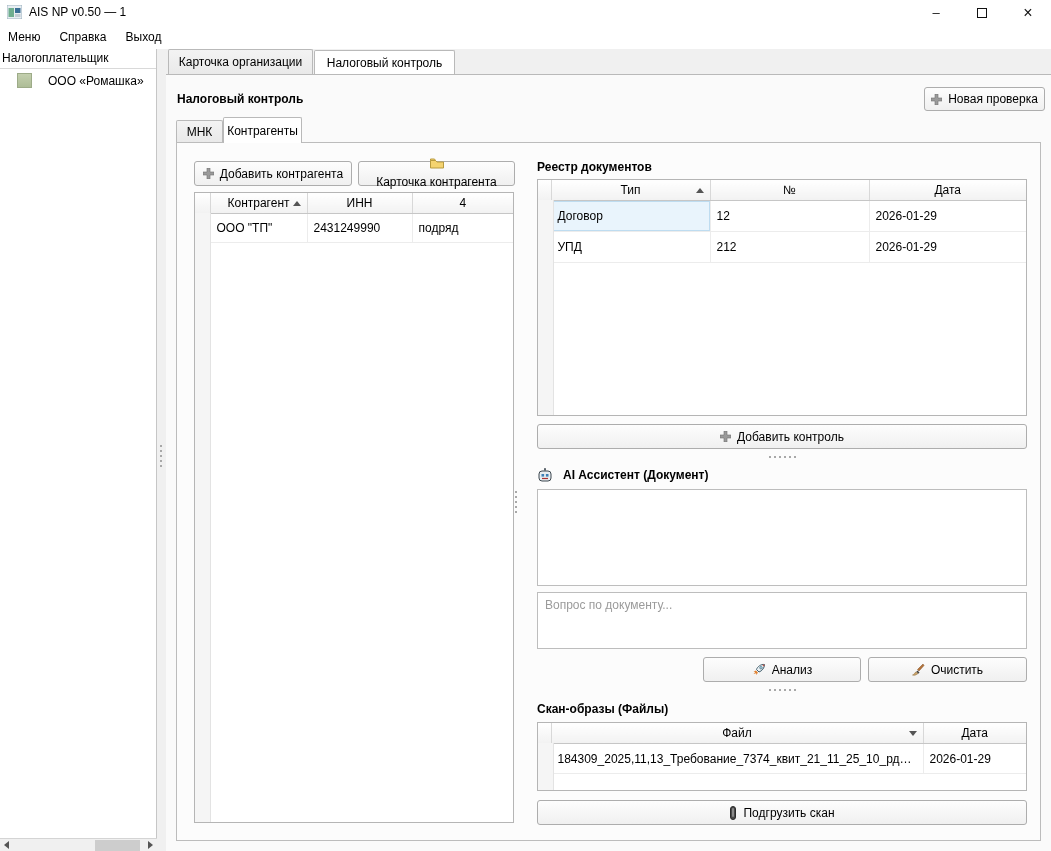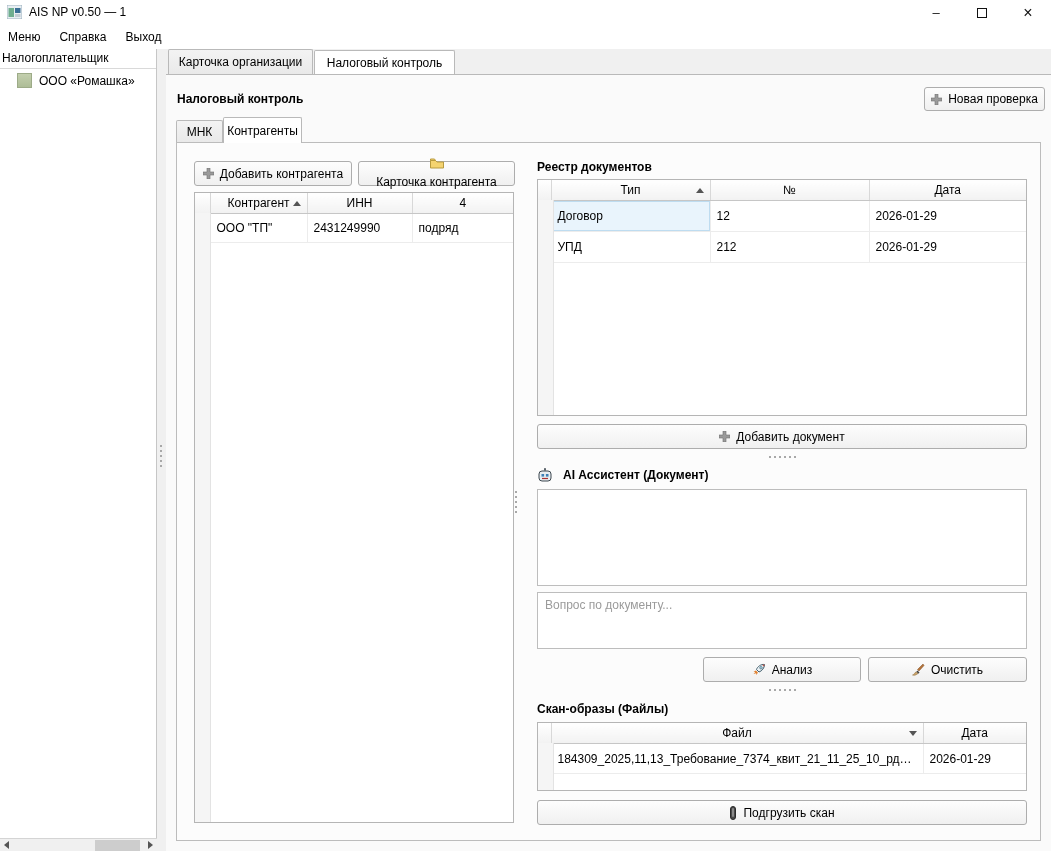--- a/index.html
+++ b/index.html
@@ -12,21 +12,21 @@
   .app-icon{position:absolute;left:7px;top:5px;width:15px;height:14px;}
   .title-text{position:absolute;left:29px;top:5px;font-size:12px;}
   .win-btn{position:absolute;top:0;width:46px;height:25px;display:flex;align-items:center;justify-content:center;font-size:13px;color:#111;}
   .win-min{right:92px;} .win-max{right:46px;} .win-close{right:0;font-size:16px;}
   
   .menubar{position:absolute;left:0;top:25px;width:1051px;height:24px;background:#fff;display:flex;align-items:center;}
   .menu-item{padding:4px 11px 4px 8px;}
   
   .left-panel{position:absolute;left:0;top:49px;width:157px;height:802px;background:#fff;border-right:1px solid #c6c6c6;box-sizing:border-box;}
   .tree-header{height:19px;line-height:19px;padding-left:2px;border-bottom:1px solid #d9d9d9;background:#fff;}
-  .tree-item{display:flex;align-items:center;gap:7px;padding:4px 2px 4px 17px;}
+  .tree-item{display:flex;align-items:center;gap:16px;padding:4px 2px 4px 17px;}
   .tree-icon{width:13px;height:13px;background:linear-gradient(#c3cfae,#aebd97);border:1px solid #9dab88;}
   .h-scrollbar{position:absolute;left:0;bottom:0;width:157px;height:13px;background:#f0f0f0;border-top:1px solid #d4d4d4;box-sizing:border-box;}
   .sb-btn{position:absolute;top:0;width:13px;height:12px;display:flex;align-items:center;justify-content:center;}
   .sb-left{left:0;} .sb-right{right:0;}
   .tri-l{width:0;height:0;border-style:solid;border-width:4px 5px 4px 0;border-color:transparent #555 transparent transparent;}
   .tri-r{width:0;height:0;border-style:solid;border-width:4px 0 4px 5px;border-color:transparent transparent transparent #555;}
   .sb-thumb{position:absolute;left:95px;top:1px;width:45px;height:11px;background:#cdcdcd;}
   
   .v-splitter{position:absolute;left:157px;top:49px;width:9px;height:802px;background:#f0f0f0;}
   .vdots{position:absolute;left:3px;top:396px;display:flex;flex-direction:column;gap:3px;}
@@ -249,21 +249,21 @@
           </tbody>
             </table>
         </div>
 
         <button class="btn btn-adddoc">
           <span class="icon">
             <svg width="11" height="11">
                 <path d="M4 0h3v4h4v3H7v4H4V7H0V4h4z" fill="#9a9a9a" stroke="#6f6f6f" stroke-width="0.6"></path>
               </svg>
           </span>
-          <span>Добавить документ</span>
+          <span>Добавить контроль</span>
         </button>
 
         <div class="hdots hdots-1">
             <i></i>
             <i></i>
             <i></i>
             <i></i>
             <i></i>
             <i></i>
           </div>

